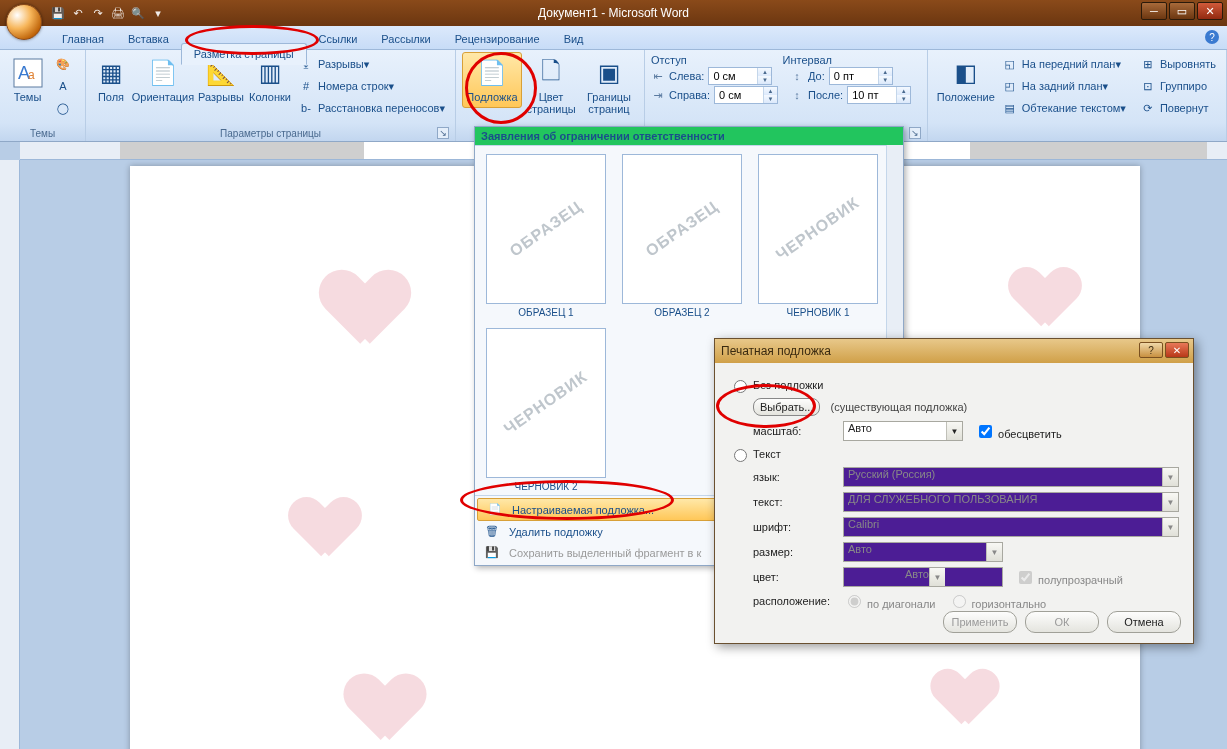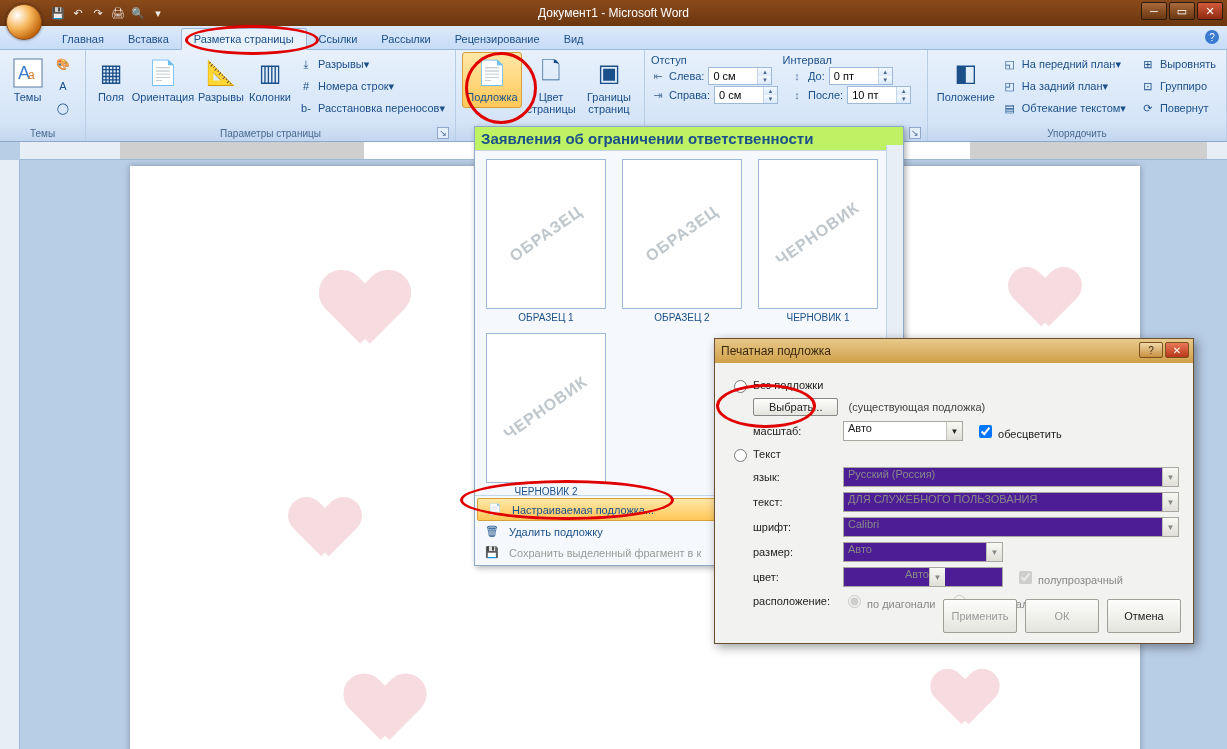--- a/index.html
+++ b/index.html
@@ -11,21 +11,21 @@
 .qat{display:flex;gap:4px;margin-left:50px;align-items:center}
 .qat span{width:16px;height:16px;display:inline-flex;align-items:center;justify-content:center;opacity:.9}
 .titlebar .title{position:absolute;left:50%;transform:translateX(-50%);font-size:12px}
 .winbtns{position:absolute;right:4px;top:2px;display:flex}
 .winbtn{width:26px;height:18px;border:1px solid #2a1a0a;background:linear-gradient(#a86a3a,#6b3610);display:flex;align-items:center;justify-content:center;color:#fff;border-radius:2px;margin-left:2px}
 .winbtn.close{background:linear-gradient(#d05a3a,#922a10)}
 
 
 .tabs{height:24px;background:linear-gradient(#dce9fb,#c7dcf7);border-bottom:1px solid #9db8d9;padding-left:50px;display:flex;align-items:flex-end;position:relative}
 .tab{padding:4px 12px;color:#1a4f8a;cursor:default}
-.tab.active{background:#e8f1fc;border:1px solid #9db8d9;border-bottom:1px solid #e8f1fc;border-radius:3px 3px 0 0;position:relative;top:1px}
+.tab.active{background:#e8f1fc;border:1px solid #9db8d9;border-bottom:1px solid #e8f1fc;border-radius:3px 3px 0 0;position:relative;top:16px}
 .tabs .help{position:absolute;right:8px;top:4px;width:14px;height:14px;border-radius:50%;background:#3a7ad0;color:#fff;display:flex;align-items:center;justify-content:center;font-size:10px}
 
 
 .ribbon{height:92px;background:linear-gradient(#e8f1fc,#d4e4f7 80%,#c2d6ef);border-bottom:1px solid #8fa8c7;display:flex}
 .group{border-right:1px solid #b8cde6;padding:2px 6px 0;display:flex;flex-direction:column;height:100%}
 .group-body{flex:1;display:flex;align-items:flex-start}
 .group-label{text-align:center;font-size:10px;color:#4a6a8f;padding:2px 0;position:relative}
 .group-label .launcher{position:absolute;right:0;bottom:2px;width:12px;height:12px;border:1px solid #8fa8c7;font-size:9px;line-height:10px;color:#4a6a8f;background:#e4eefa}
 .bigbtn{display:flex;flex-direction:column;align-items:center;justify-content:flex-start;width:50px;padding:4px 2px;text-align:center;color:#1a4f8a;border:1px solid transparent;border-radius:3px}
 .bigbtn .ico{width:32px;height:32px;margin-bottom:2px;display:flex;align-items:center;justify-content:center;font-size:24px}
@@ -46,21 +46,21 @@
 .ruler-h{height:18px;background:#e8eef6;border-bottom:1px solid #9db8d9;position:relative;margin-left:20px}
 .ruler-h .ticks{position:absolute;left:100px;right:20px;top:0;bottom:0;background:linear-gradient(to right,#cfcfcf 0,#cfcfcf 244px,#fff 244px,#fff 850px,#cfcfcf 850px);font-size:9px;color:#666}
 .ruler-v{width:20px;background:#e8eef6;position:absolute;left:0;top:18px;bottom:0;border-right:1px solid #9db8d9}
 .page{position:absolute;left:130px;top:24px;width:1010px;height:1200px;background:#fff;box-shadow:0 0 6px rgba(0,0,0,.3)}
 .heart{position:absolute;width:90px;height:80px;opacity:.35}
 .heart::before,.heart::after{content:"";position:absolute;width:46px;height:72px;background:#e89aa8;border-radius:46px 46px 0 0;transform:rotate(-45deg);left:8px;top:0}
 .heart::after{transform:rotate(45deg);left:36px}
 
 
 .gallery{position:absolute;left:474px;top:126px;width:430px;height:440px;background:#f5f8fc;border:1px solid #8fa8c7;box-shadow:2px 2px 6px rgba(0,0,0,.3);z-index:30}
-.gallery-head{background:#bef264;padding:3px 6px;color:#1a4f8a;font-weight:bold;font-size:15px;border-bottom:1px solid #c4d6ea}
+.gallery-head{background:#22c55e;padding:3px 6px;color:#1a4f8a;font-weight:bold;font-size:11px;border-bottom:1px solid #c4d6ea}
 .gallery-body{padding:8px;display:flex;flex-wrap:wrap;gap:10px;position:relative}
 .thumb{width:126px;display:flex;flex-direction:column;align-items:center}
 .thumb .pg{width:120px;height:150px;border:1px solid #9db8d9;background:#fff;display:flex;align-items:center;justify-content:center}
 .thumb .pg span{transform:rotate(-35deg);color:#bfc6cc;font-size:16px;font-weight:bold;letter-spacing:1px}
 .thumb .cap{font-size:10px;color:#1a4f8a;margin-top:3px}
 .gallery .scroll{position:absolute;right:0;top:18px;bottom:48px;width:17px;background:#e8eef6;border-left:1px solid #c4d6ea}
 .gallery-menu{position:absolute;left:0;right:0;bottom:0;padding:2px 0;background:#f5f8fc;border-top:1px solid #c4d6ea}
 .gallery-menu .item{display:flex;align-items:center;padding:4px 8px;color:#1a4f8a}
 .gallery-menu .item.hl{background:linear-gradient(#ffe8a8,#ffc758);border:1px solid #d8a038;margin:0 2px;border-radius:2px}
 .gallery-menu .item .ico{width:18px;margin-right:8px;display:inline-flex;align-items:center;justify-content:center}
@@ -75,23 +75,23 @@
 .dlg-body{padding:10px 14px;font-size:11px;color:#222}
 .radio-row{display:flex;align-items:center;margin:4px 0}
 .radio-row input{margin-right:6px}
 .form-row{display:flex;align-items:center;margin:5px 0 5px 24px}
 .form-row label{width:90px}
 .form-row .ctrl{border:1px solid #a8a8a0;background:#fff;height:20px;display:flex;align-items:flex-start;padding:0 4px;flex:1;max-width:250px}
 .form-row .ctrl.combo{justify-content:space-between}
 .form-row .ctrl .dd{width:16px;height:18px;border-left:1px solid #c0c0b8;background:linear-gradient(#f8f8f4,#e0e0d8);display:flex;align-items:center;justify-content:center;font-size:8px;margin-right:-4px}
 .form-row .ctrl.disabled{background:#4c1d95;color:#888}
 .btnrow{position:absolute;right:12px;bottom:10px;display:flex;gap:8px}
-.dlgbtn{min-width:74px;height:34px;border:1px solid #a0a098;background:linear-gradient(#fdfdfc,#e4e4de);display:flex;align-items:center;justify-content:center;border-radius:2px}
+.dlgbtn{min-width:74px;height:22px;border:1px solid #a0a098;background:linear-gradient(#fdfdfc,#e4e4de);display:flex;align-items:center;justify-content:center;border-radius:10px}
 .dlgbtn.disabled{color:#9a9a9a}
-.pickbtn{border:1px solid #888;background:linear-gradient(#fdfdfc,#e4e4de);padding:2px 15px;border-radius:2px}
+.pickbtn{border:1px solid #888;background:linear-gradient(#fdfdfc,#e4e4de);padding:2px 6px;border-radius:8px}
 
 
 .ann{position:absolute;border:3px solid #e00000;border-radius:50%;z-index:100;pointer-events:none}
 
 
 svg{display:block}
 </style>
 </head>
 <body>
 
@@ -277,21 +277,20 @@
         <div class="smallbtn">
             <span class="ico">⊡</span>
             <span>Группиро</span>
           </div>
         <div class="smallbtn">
             <span class="ico">⟳</span>
             <span>Повернут</span>
           </div>
       </div>
     </div>
-    <div class="group-label">Упорядочить</div>
   </div>
 </div>
 
 <div class="docarea">
   <div class="ruler-v"></div>
   <div class="ruler-h">
       <div class="ticks"></div>
     </div>
   <div class="page">
     <div class="heart" style="left:190px;top:100px"></div>

